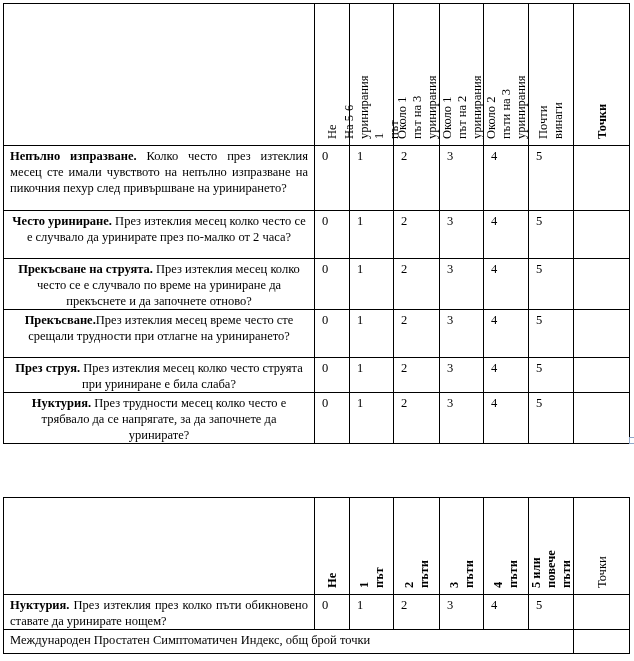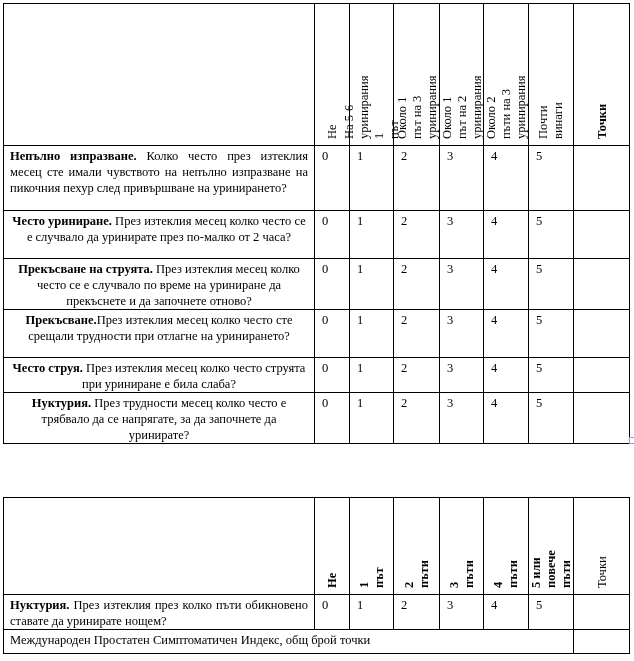--- a/index.html
+++ b/index.html
@@ -108,31 +108,31 @@
         <td class="q"><span class="b">Прекъсване на струята.</span><span> През изтеклия месец колко често се е случвало по време на уриниране да прекъснете и да започнете отново?</span></td>
         <td class="num">0</td>
         <td class="num">1</td>
         <td class="num">2</td>
         <td class="num">3</td>
         <td class="num">4</td>
         <td class="num">5</td>
         <td></td>
       </tr>
       <tr style="height: 48px;">
-        <td class="q"><span class="b">Прекъсване.</span><span>През изтеклия месец колко често сте срещали трудности при отлагне на уринирането?</span></td>
+        <td class="q"><span class="b">Прекъсване.</span><span>През изтеклия месец време често сте срещали трудности при отлагне на уринирането?</span></td>
         <td class="num">0</td>
         <td class="num">1</td>
         <td class="num">2</td>
         <td class="num">3</td>
         <td class="num">4</td>
         <td class="num">5</td>
         <td></td>
       </tr>
       <tr style="height: 32px;">
-        <td class="q"><span class="b">Често струя.</span><span> През изтеклия месец колко често струята при уриниране е била слаба?</span></td>
+        <td class="q"><span class="b">През струя.</span><span> През изтеклия месец колко често струята при уриниране е била слаба?</span></td>
         <td class="num">0</td>
         <td class="num">1</td>
         <td class="num">2</td>
         <td class="num">3</td>
         <td class="num">4</td>
         <td class="num">5</td>
         <td></td>
       </tr>
       <tr style="height: 47px;">
         <td class="q"><span class="b">Нуктурия.</span><span> През трудности месец колко често е трябвало да се напрягате, за да започнете да уринирате?</span></td>

